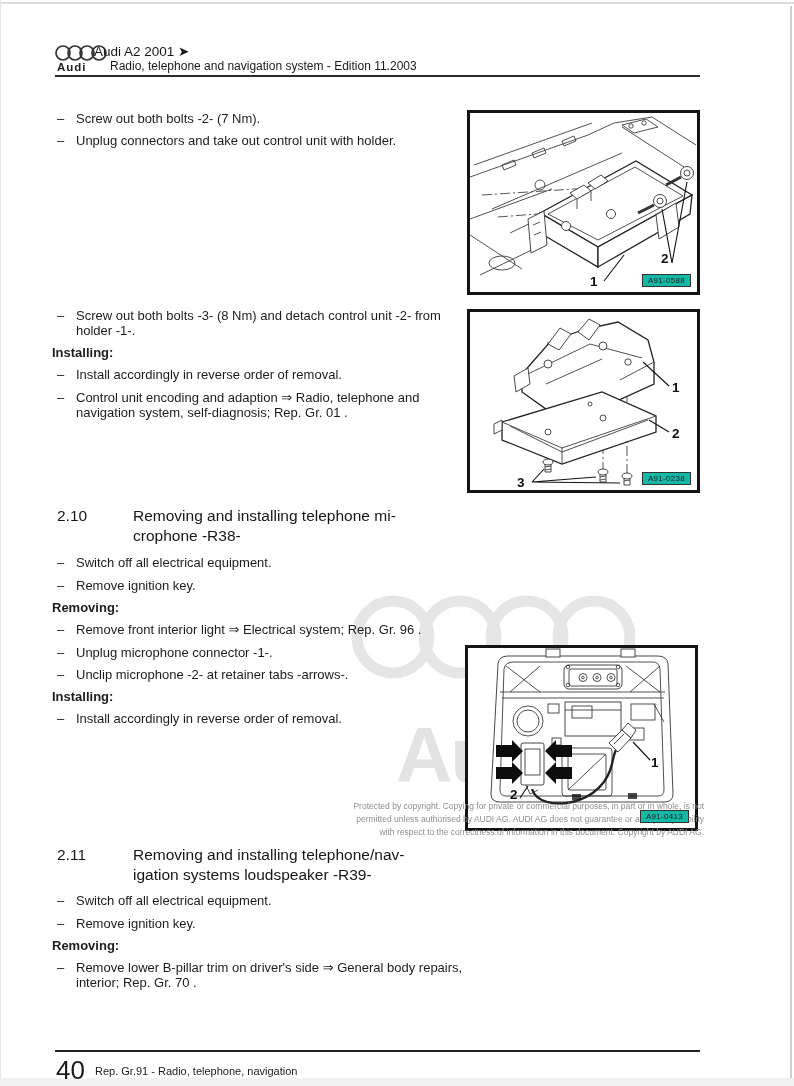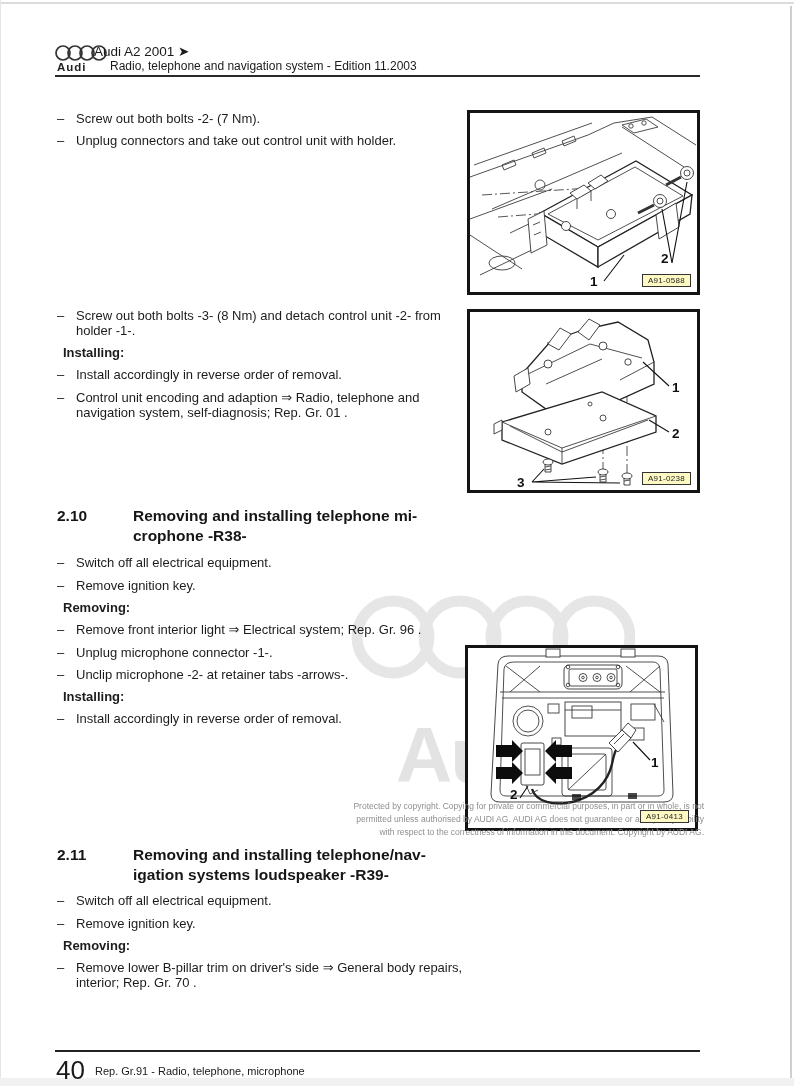--- a/index.html
+++ b/index.html
@@ -15,29 +15,29 @@
   .hdr-rings{position:absolute;left:55px;top:44px;}
   .hdr-brand{position:absolute;left:57px;top:61px;font-size:11.5px;font-weight:bold;letter-spacing:1px;color:#222;}
   .hdr-line1{position:absolute;left:94px;top:43px;font-size:13.5px;color:#1a1a1a;}
   .hdr-line2{position:absolute;left:110px;top:59px;font-size:12px;color:#1a1a1a;}
   .hdr-rule{position:absolute;left:55px;top:75px;width:645px;height:2px;background:#2a2a2a;}
 
   
   .step{position:absolute;left:57px;display:flex;font-size:13px;line-height:15px;}
   .step .dash{width:19px;flex:none;}
   .step .txt{width:400px;}
-  .sublabel{position:absolute;left:63px;font-size:13px;font-weight:bold;line-height:15px;text-align:center;}
-  .sec{position:absolute;left:57px;display:flex;font-size:15.5px;font-weight:bold;line-height:20px;color:#161616;}
+  .sublabel{position:absolute;left:52px;font-size:13px;font-weight:bold;line-height:15px;text-align:center;}
+  .sec{position:absolute;left:57px;display:flex;font-size:15.5px;font-weight:normal;line-height:20px;color:#161616;}
   .sec .num{width:76px;flex:none;}
 
   
   .figure{position:absolute;background:#fff;border:3px solid #141414;}
   .figure svg{position:absolute;left:0;top:0;}
   .fig-label{position:absolute;font-size:13.5px;font-weight:bold;color:#0f0f0f;line-height:13px;}
-  .fig-id{position:absolute;right:6px;bottom:5px;border:1px solid #333;background:#fef9c3;
+  .fig-id{position:absolute;right:6px;bottom:5px;border:1px solid #333;background:#14b8a6;
           font-size:8px;letter-spacing:.3px;padding:1px 5px;color:#222;z-index:3;}
 
   
   .wm-rings{position:absolute;left:351px;top:595px;}
   .wm-word{position:absolute;left:396px;top:710px;font-size:78px;font-weight:bold;
            letter-spacing:-2px;color:#e3e3e3;}
   .copyright{position:absolute;left:332px;top:800px;width:372px;text-align:right;
              font-size:8.5px;line-height:13px;color:#8f8f8f;z-index:2;}
 
   
@@ -312,15 +312,15 @@
     <span class="txt">Remove ignition key.</span>
   </div>
   <div class="sublabel" style="top:938px">Removing:</div>
   <div class="step" style="top:960px">
     <span class="dash">–</span>
     <span class="txt">Remove lower B-pillar trim on driver's side ⇒ General body repairs, interior; Rep. Gr. 70 .</span>
   </div>
 
   <div class="ftr-rule"></div>
   <div class="ftr-num">40</div>
-  <div class="ftr-text">Rep. Gr.91 - Radio, telephone, microphone</div>
+  <div class="ftr-text">Rep. Gr.91 - Radio, telephone, navigation</div>
 
 </div>
 
 </body></html>

